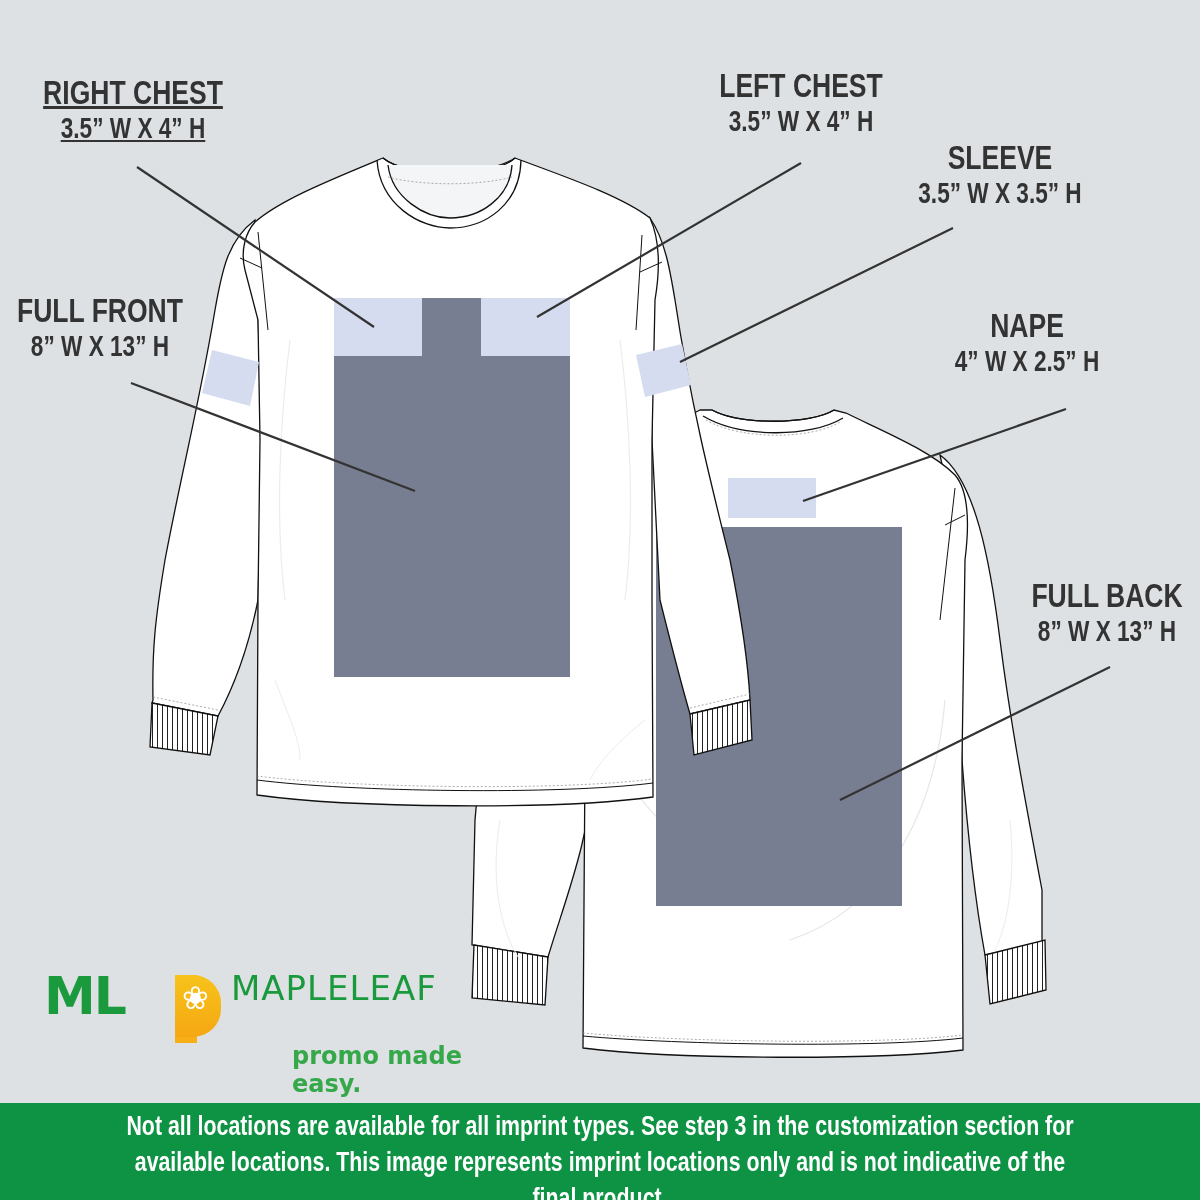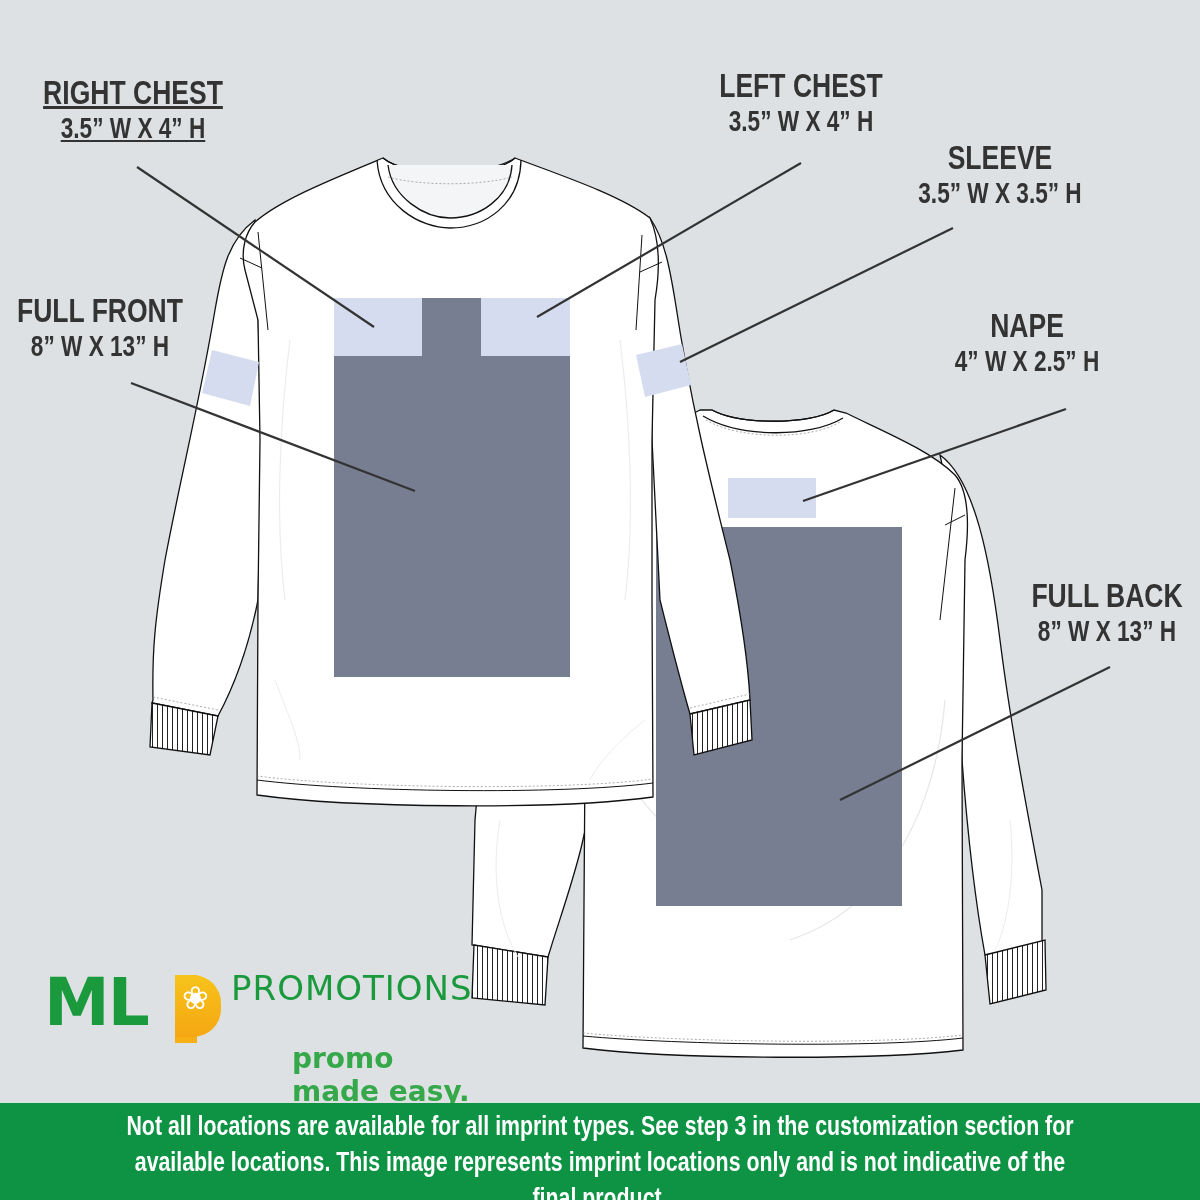--- a/index.html
+++ b/index.html
@@ -11,37 +11,37 @@
   #art { position: absolute; left: 0; top: 0; }
   .label {
     position: absolute; text-align: center; color: #333333;
     font-family: "Liberation Sans", sans-serif; font-weight: bold;
     letter-spacing: 0px; line-height: 1;
   }
   .label .t { display: block; font-size: 34px; transform: scaleX(0.78); transform-origin: center; white-space: nowrap; }
   .label .d { display: block; font-size: 29px; margin-top: 5px; transform: scaleX(0.78); transform-origin: center; white-space: nowrap; }
   .logo { position: absolute; left: 44px; top: 968px; width: 430px; height: 110px; }
   .logo .mlp {
-    position: absolute; left: 0; top: 2px; font-size: 66px; font-weight: bold;
+    position: absolute; left: 0; top: 2px; font-size: 52px; font-weight: bold;
     color: #1a9a3c; letter-spacing: -2px; line-height: 1;
     font-family: "DejaVu Sans", sans-serif;
   }
   .logo .pbox {
     position: absolute; left: 131px; top: 7px; width: 46px; height: 62px;
     background: linear-gradient(180deg, #f7c31b 0%, #f5a712 100%);
     border-radius: 0 28px 28px 0;
   }
   .logo .pstem { position: absolute; left: 131px; top: 7px; width: 22px; height: 68px; background: #f6b016; }
   .logo .leaf { position: absolute; left: 138px; top: 14px; font-size: 32px; color: #ffffff; line-height: 1; }
   .logo .name {
     position: absolute; left: 187px; top: 4px; color: #1a9a3c; font-size: 34px;
     line-height: 32px; font-family: "DejaVu Sans", sans-serif; letter-spacing: 1px;
   }
   .logo .tag {
-    position: absolute; left: 248px; top: 74px; color: #35a84a; font-size: 28px;
+    position: absolute; left: 248px; top: 74px; color: #35a84a; font-size: 24px;
     font-weight: bold; font-family: "DejaVu Sans", sans-serif;
   }
   .footer {
     position: absolute; left: 0; top: 1103px; width: 1200px; height: 118px;
     background: #0e9345; color: #ffffff; text-align: center;
     display: flex; align-items: center; justify-content: center;
   }
   .footer p {
     margin: 0; font-weight: bold; font-size: 27px; line-height: 36px;
     width: 1500px; transform: scaleX(0.79); transform-origin: center;
@@ -160,20 +160,20 @@
   <span class="t">FULL BACK</span>
   <span class="d">8” W X 13” H</span>
 </div>
 
 <div class="logo">
   <span class="mlp">ML</span>
   <span class="pstem"></span>
   <span class="pbox"></span>
   <span class="leaf">❀</span>
   <div class="name">
-    <div>PROMOTIONS</div>
+    <div>MAPLELEAF</div>
   </div>
   <span class="tag">promo made easy.</span>
 </div>
 
 <div class="footer">
   <p>Not all locations are available for all imprint types. See step 3 in the customization section for available locations. This image represents imprint locations only and is not indicative of the final product.</p>
 </div>
 
 </body></html>

